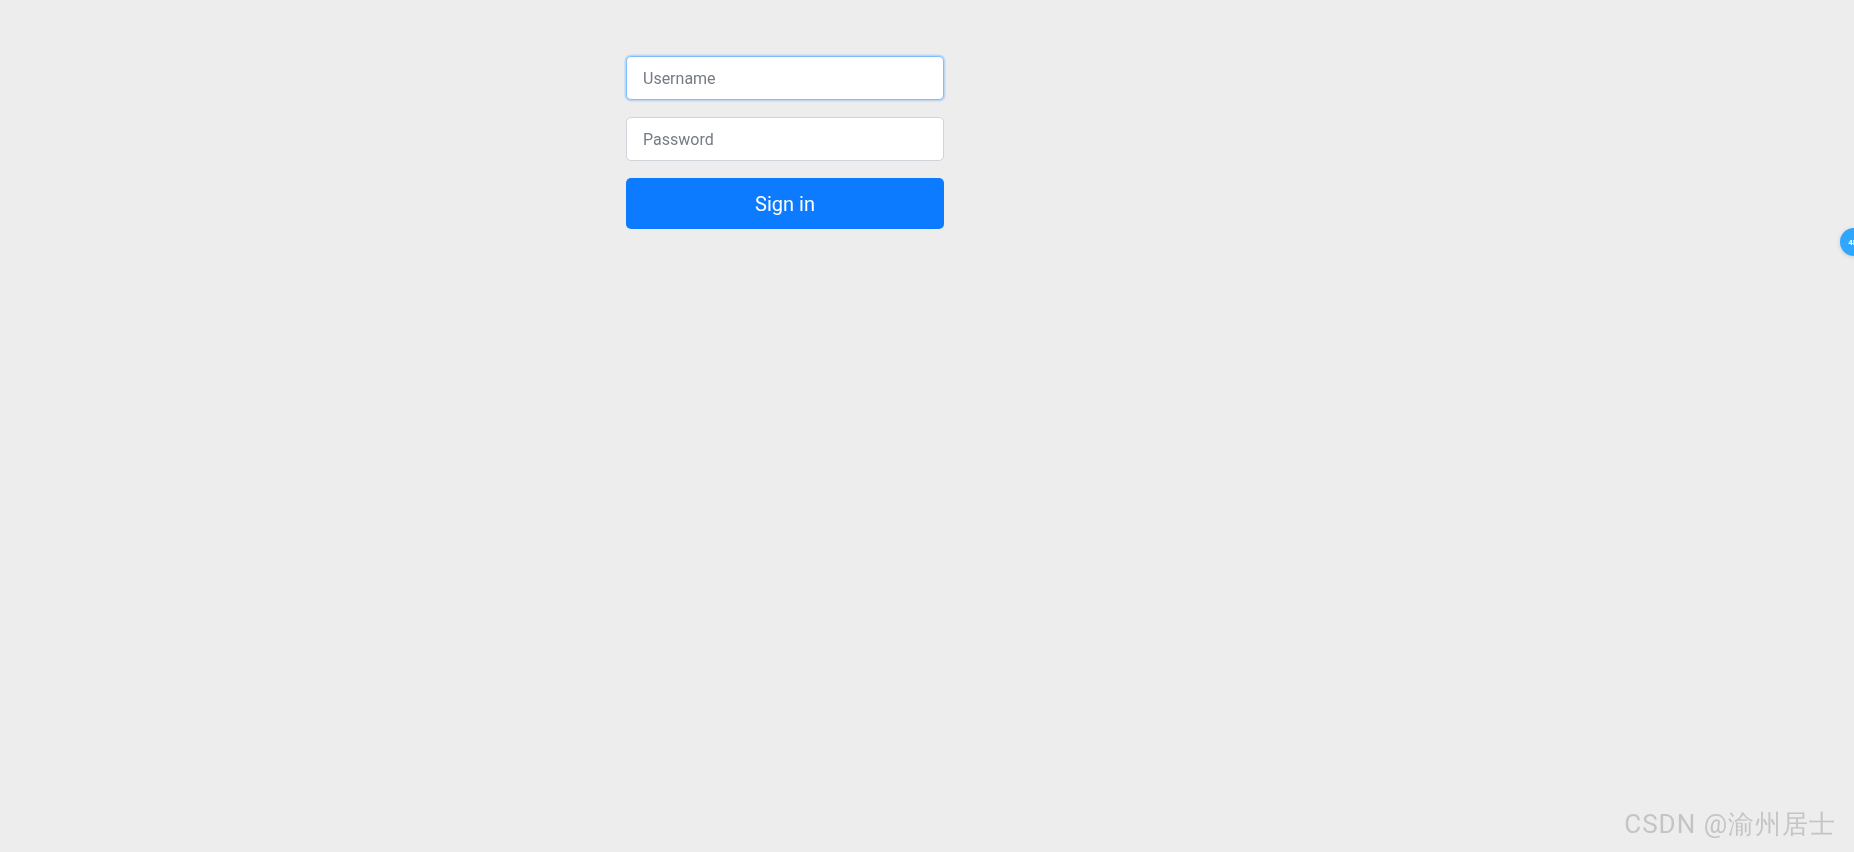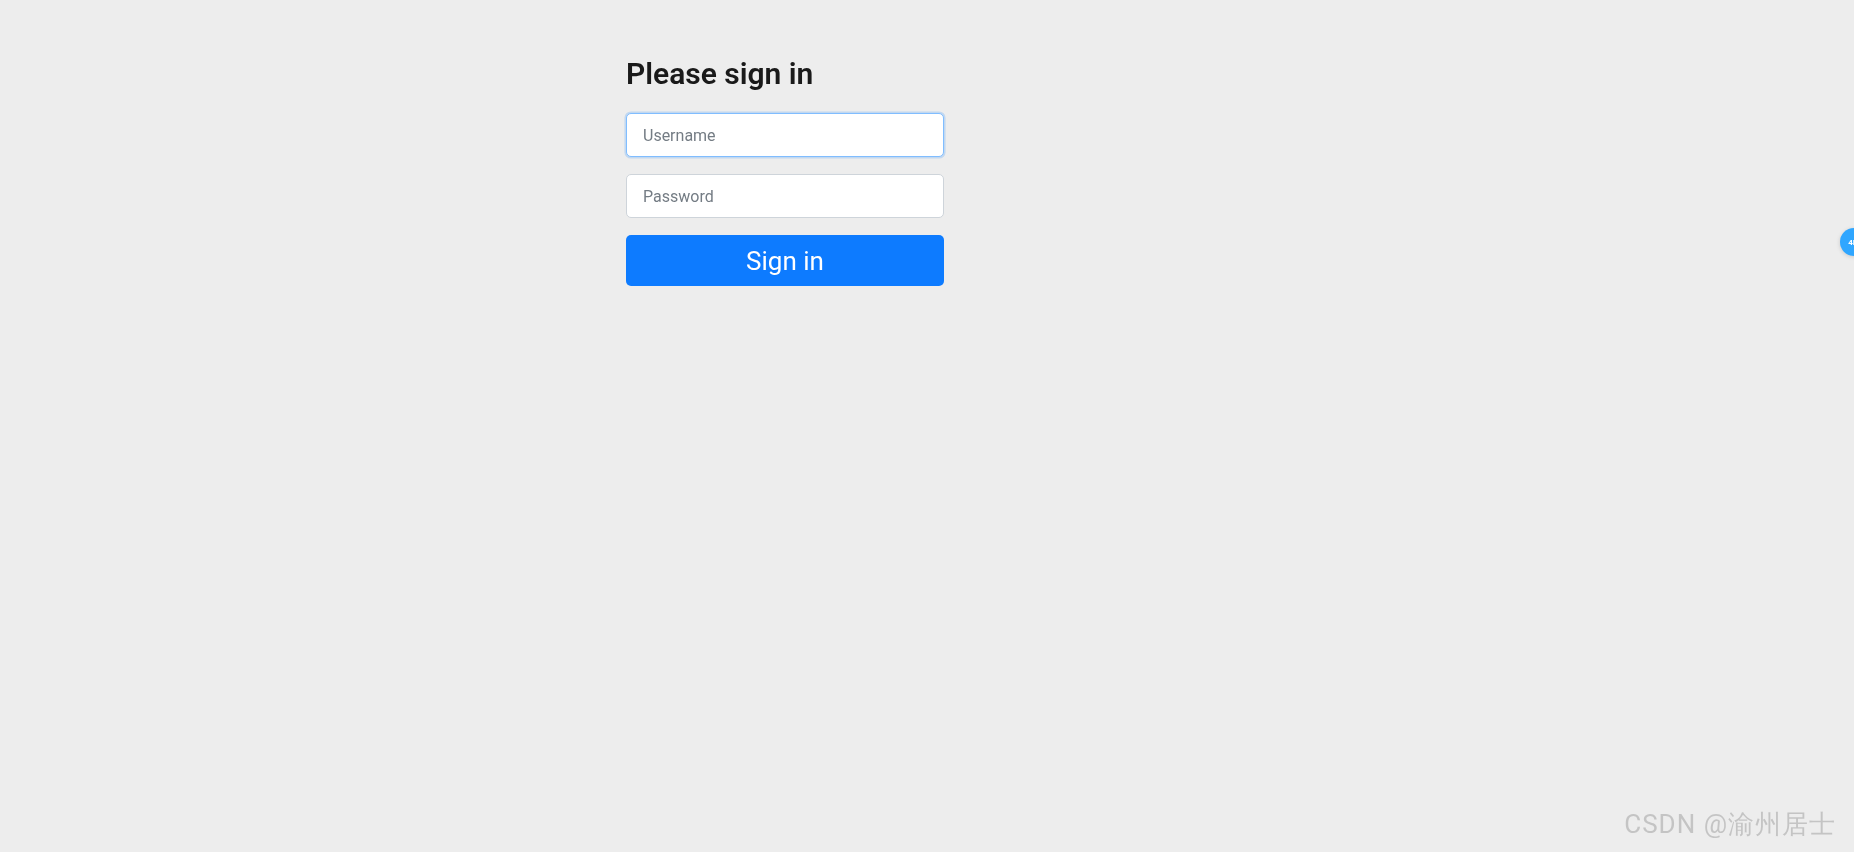--- a/index.html
+++ b/index.html
@@ -49,21 +49,21 @@
       border-color: #80bdff;
       box-shadow: 0 0 0 0.1rem rgba(0,123,255,.18);
     }
     .btn-signin {
       width: 100%;
       height: 51px;
       background-color: #0d7bff;
       color: #ffffff;
       border: none;
       border-radius: 5px;
-      font-size: 26px;
+      font-size: 20px;
       font-weight: 400;
       cursor: pointer;
       font-family: inherit;
     }
     .float-badge {
       position: absolute;
       right: -14px;
       top: 228px;
       width: 28px;
       height: 28px;
@@ -86,21 +86,20 @@
       font-weight: 400;
       letter-spacing: 1px;
       pointer-events: none;
       text-align: center;
     }
   </style>
 </head>
 <body>
 
 <div class="login-container">
-  <h1 class="heading">Please sign in</h1>
   <input type="text" class="form-input focused" placeholder="Username" style="">
   <input type="password" class="form-input" placeholder="Password" style="">
   <button class="btn-signin">Sign in</button>
 </div>
 
 <div class="float-badge">
   <span>4M</span>
 </div>
 
 <div class="watermark">CSDN @渝州居士</div>

